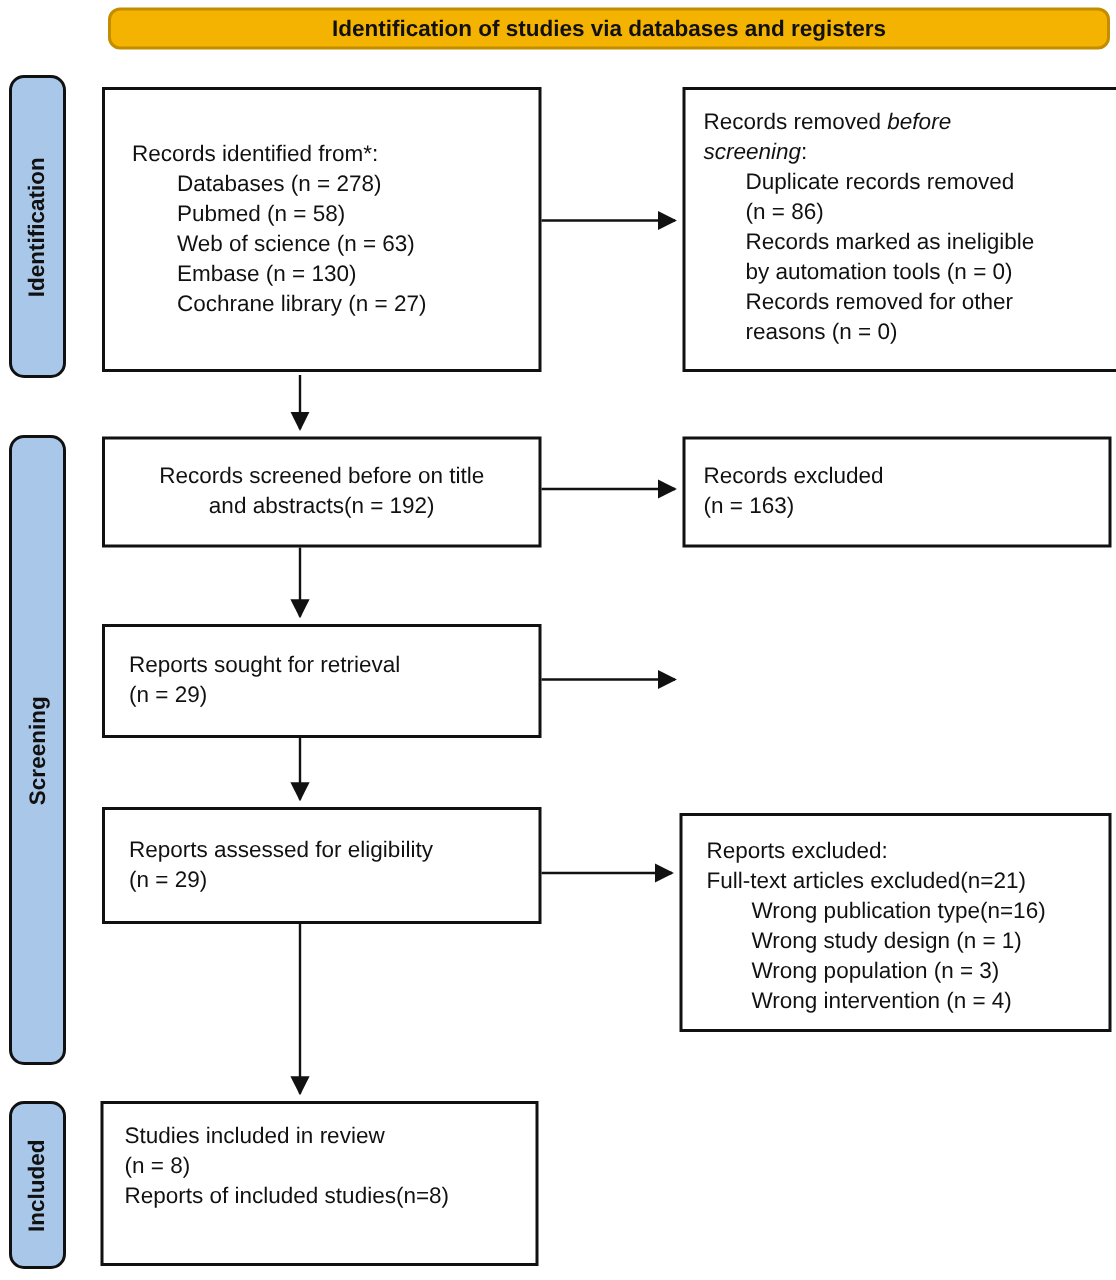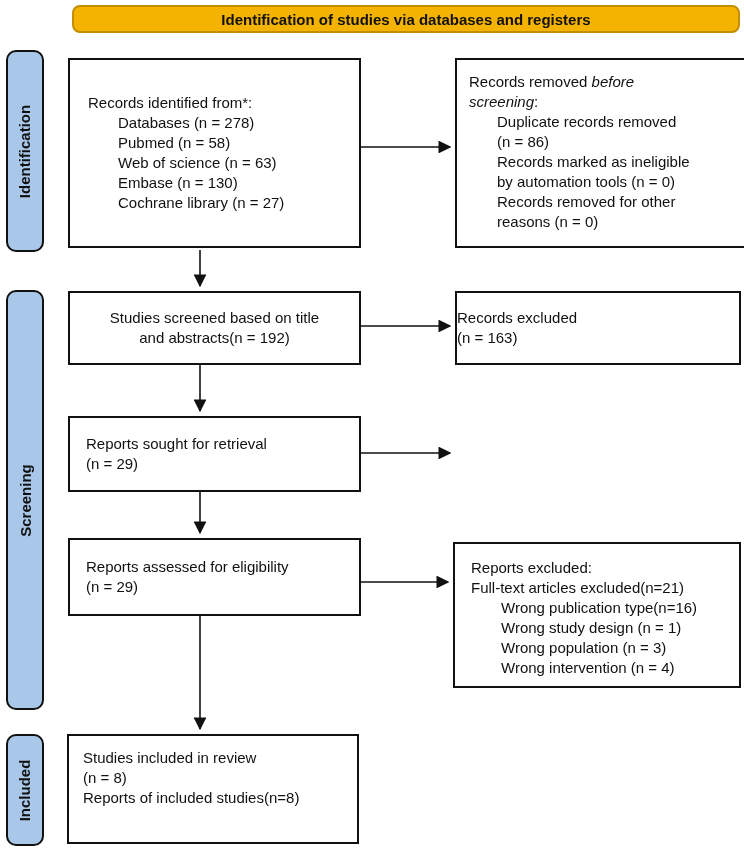--- a/index.html
+++ b/index.html
@@ -54,21 +54,21 @@
     font-size: 15px; line-height: 20px;
     display: flex; flex-direction: column; justify-content: center;
   }
   .box .ln { white-space: nowrap; }
   .box .ind1 { padding-left: 30px; }
 
   #box-identified { left: 68px; top: 58px;  width: 293px; height: 190px; padding-left: 18px; }
   #box-removed    { left: 455px; top: 58px; width: 333px; height: 190px; padding: 12px 8px 6px 12px; justify-content: flex-start; }
   #box-removed .ind1 { padding-left: 28px; }
   #box-screened   { left: 68px;  top: 291px; width: 293px; height: 74px; text-align: center; }
-  #box-records-excluded { left: 455px; top: 291px; width: 286px; height: 74px; }
+  #box-records-excluded { left: 455px; top: 291px; width: 286px; height: 74px; padding-left: 12px; }
   #box-sought     { left: 68px;  top: 416px; width: 293px; height: 76px; padding-left: 16px; }
   #box-not-retrieved { left: 455px; top: 416px; width: 286px; height: 76px; padding-left: 12px; }
   #box-assessed   { left: 68px;  top: 538px; width: 293px; height: 78px; padding-left: 16px; }
   #box-reports-excluded { left: 453px; top: 542px; width: 288px; height: 146px; padding: 12px 6px 6px 16px; justify-content: center; }
   #box-included   { left: 67px;  top: 734px; width: 292px; height: 110px; padding: 12px 6px 6px 14px; justify-content: flex-start; }
 
   .arrows {
     position: absolute;
     left: 0; top: 0; width: 744px; height: 853px;
     pointer-events: none;
@@ -110,21 +110,21 @@
     <div class="ln ind0"><em>screening</em><span>:</span></div>
     <div class="ln ind1">Duplicate records removed</div>
     <div class="ln ind1">(n = 86)</div>
     <div class="ln ind1">Records marked as ineligible</div>
     <div class="ln ind1">by automation tools (n = 0)</div>
     <div class="ln ind1">Records removed for other</div>
     <div class="ln ind1">reasons (n = 0)</div>
   </div>
 
   <div class="box" id="box-screened">
-    <div class="ln">Studies screened based on title</div>
+    <div class="ln">Records screened before on title</div>
     <div class="ln">and abstracts(n = 192)</div>
   </div>
 
   <div class="box" id="box-records-excluded">
     <div class="ln">Records excluded</div>
     <div class="ln">(n = 163)</div>
   </div>
 
   <div class="box" id="box-sought">
     <div class="ln">Reports sought for retrieval</div>

